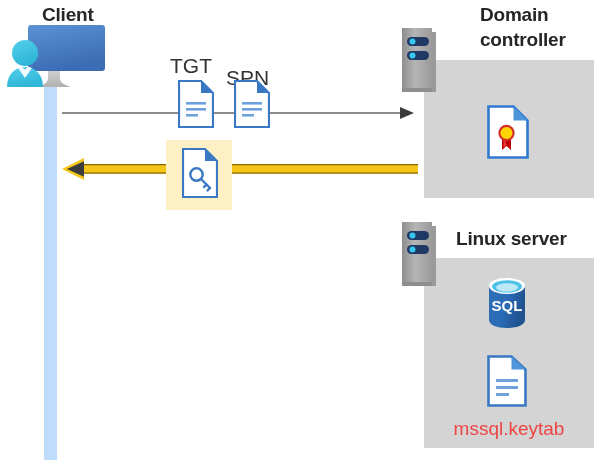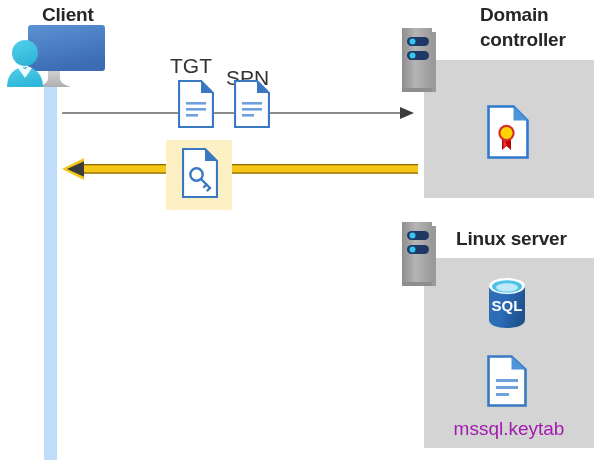--- a/index.html
+++ b/index.html
@@ -73,21 +73,21 @@
   
   #cert-icon { left: 487px; top: 105px; width: 42px; height: 54px; }
 
   
   #sql-icon { left: 483px; top: 277px; width: 48px; height: 52px; }
   #keytab-icon { left: 487px; top: 355px; width: 40px; height: 52px; }
   #keytab-label {
     left: 424px; top: 418px; width: 170px;
     text-align: center;
     font-size: 19px;
-    color: #a21caf;
+    color: #ef4444;
   }
 </style>
 </head>
 <body>
 
 <div id="canvas">
 
   <div class="abs title" id="client-title">Client</div>
 
   <div class="abs" id="client-lifeline"></div>

